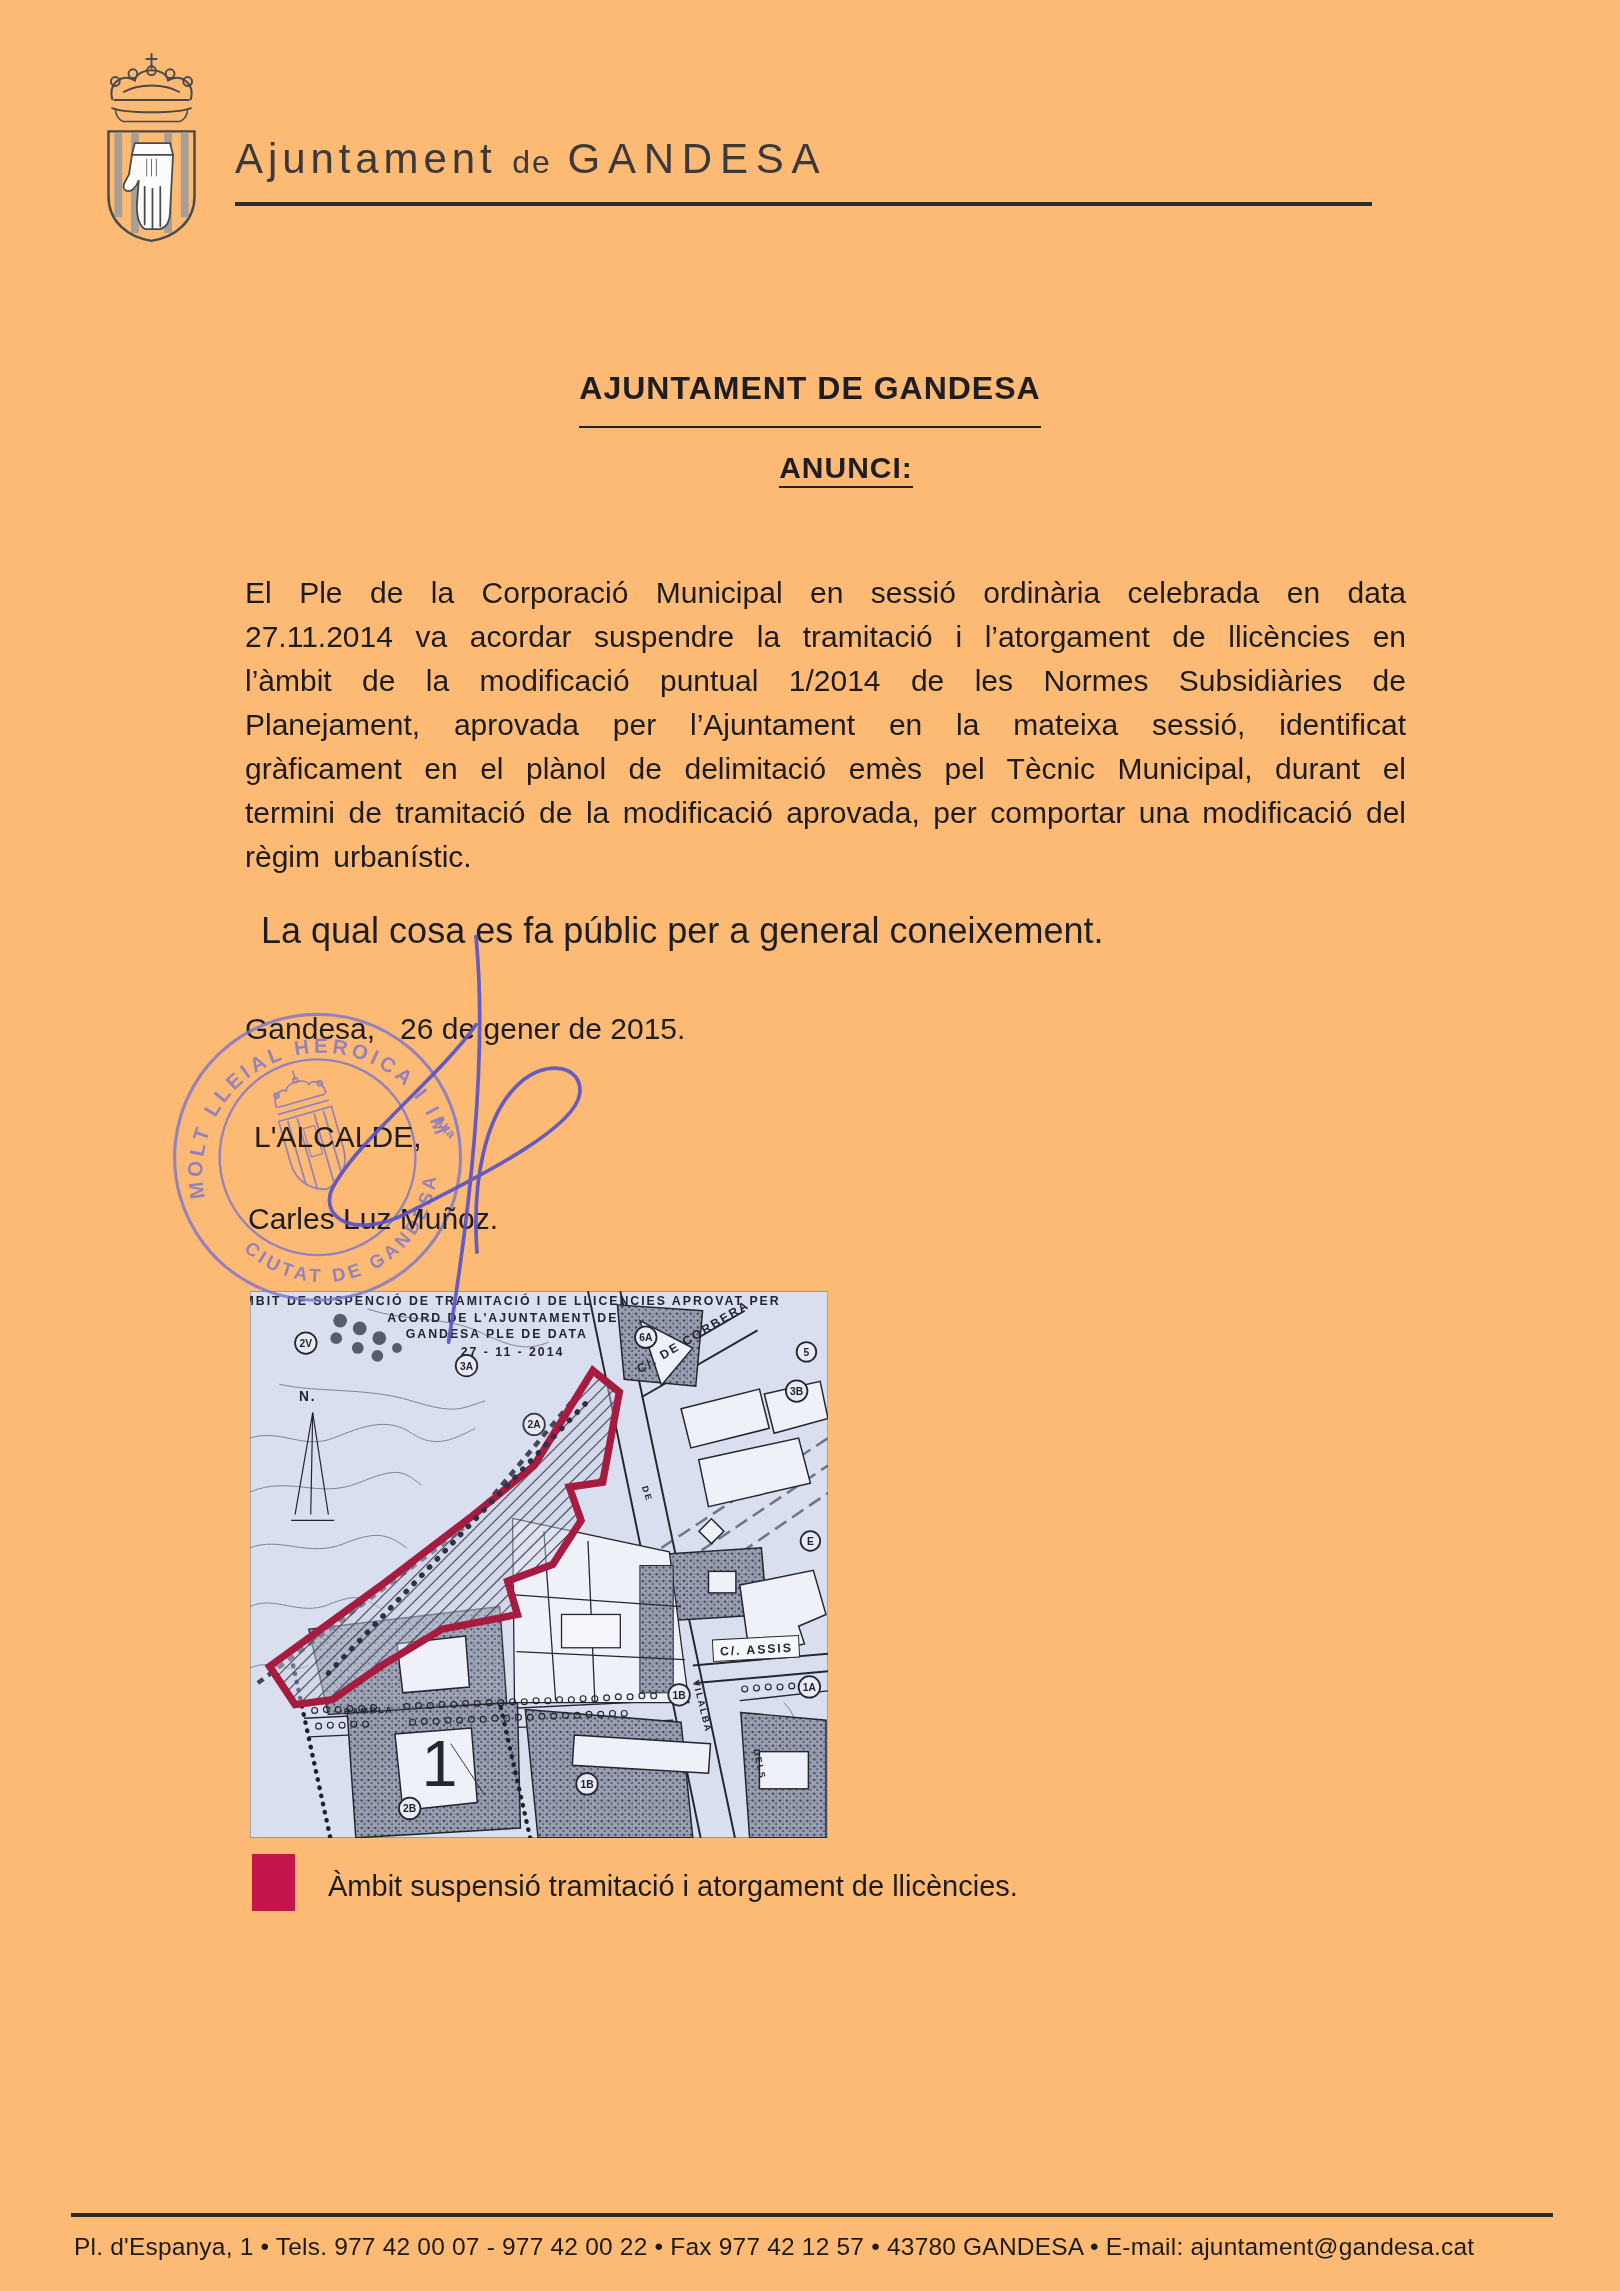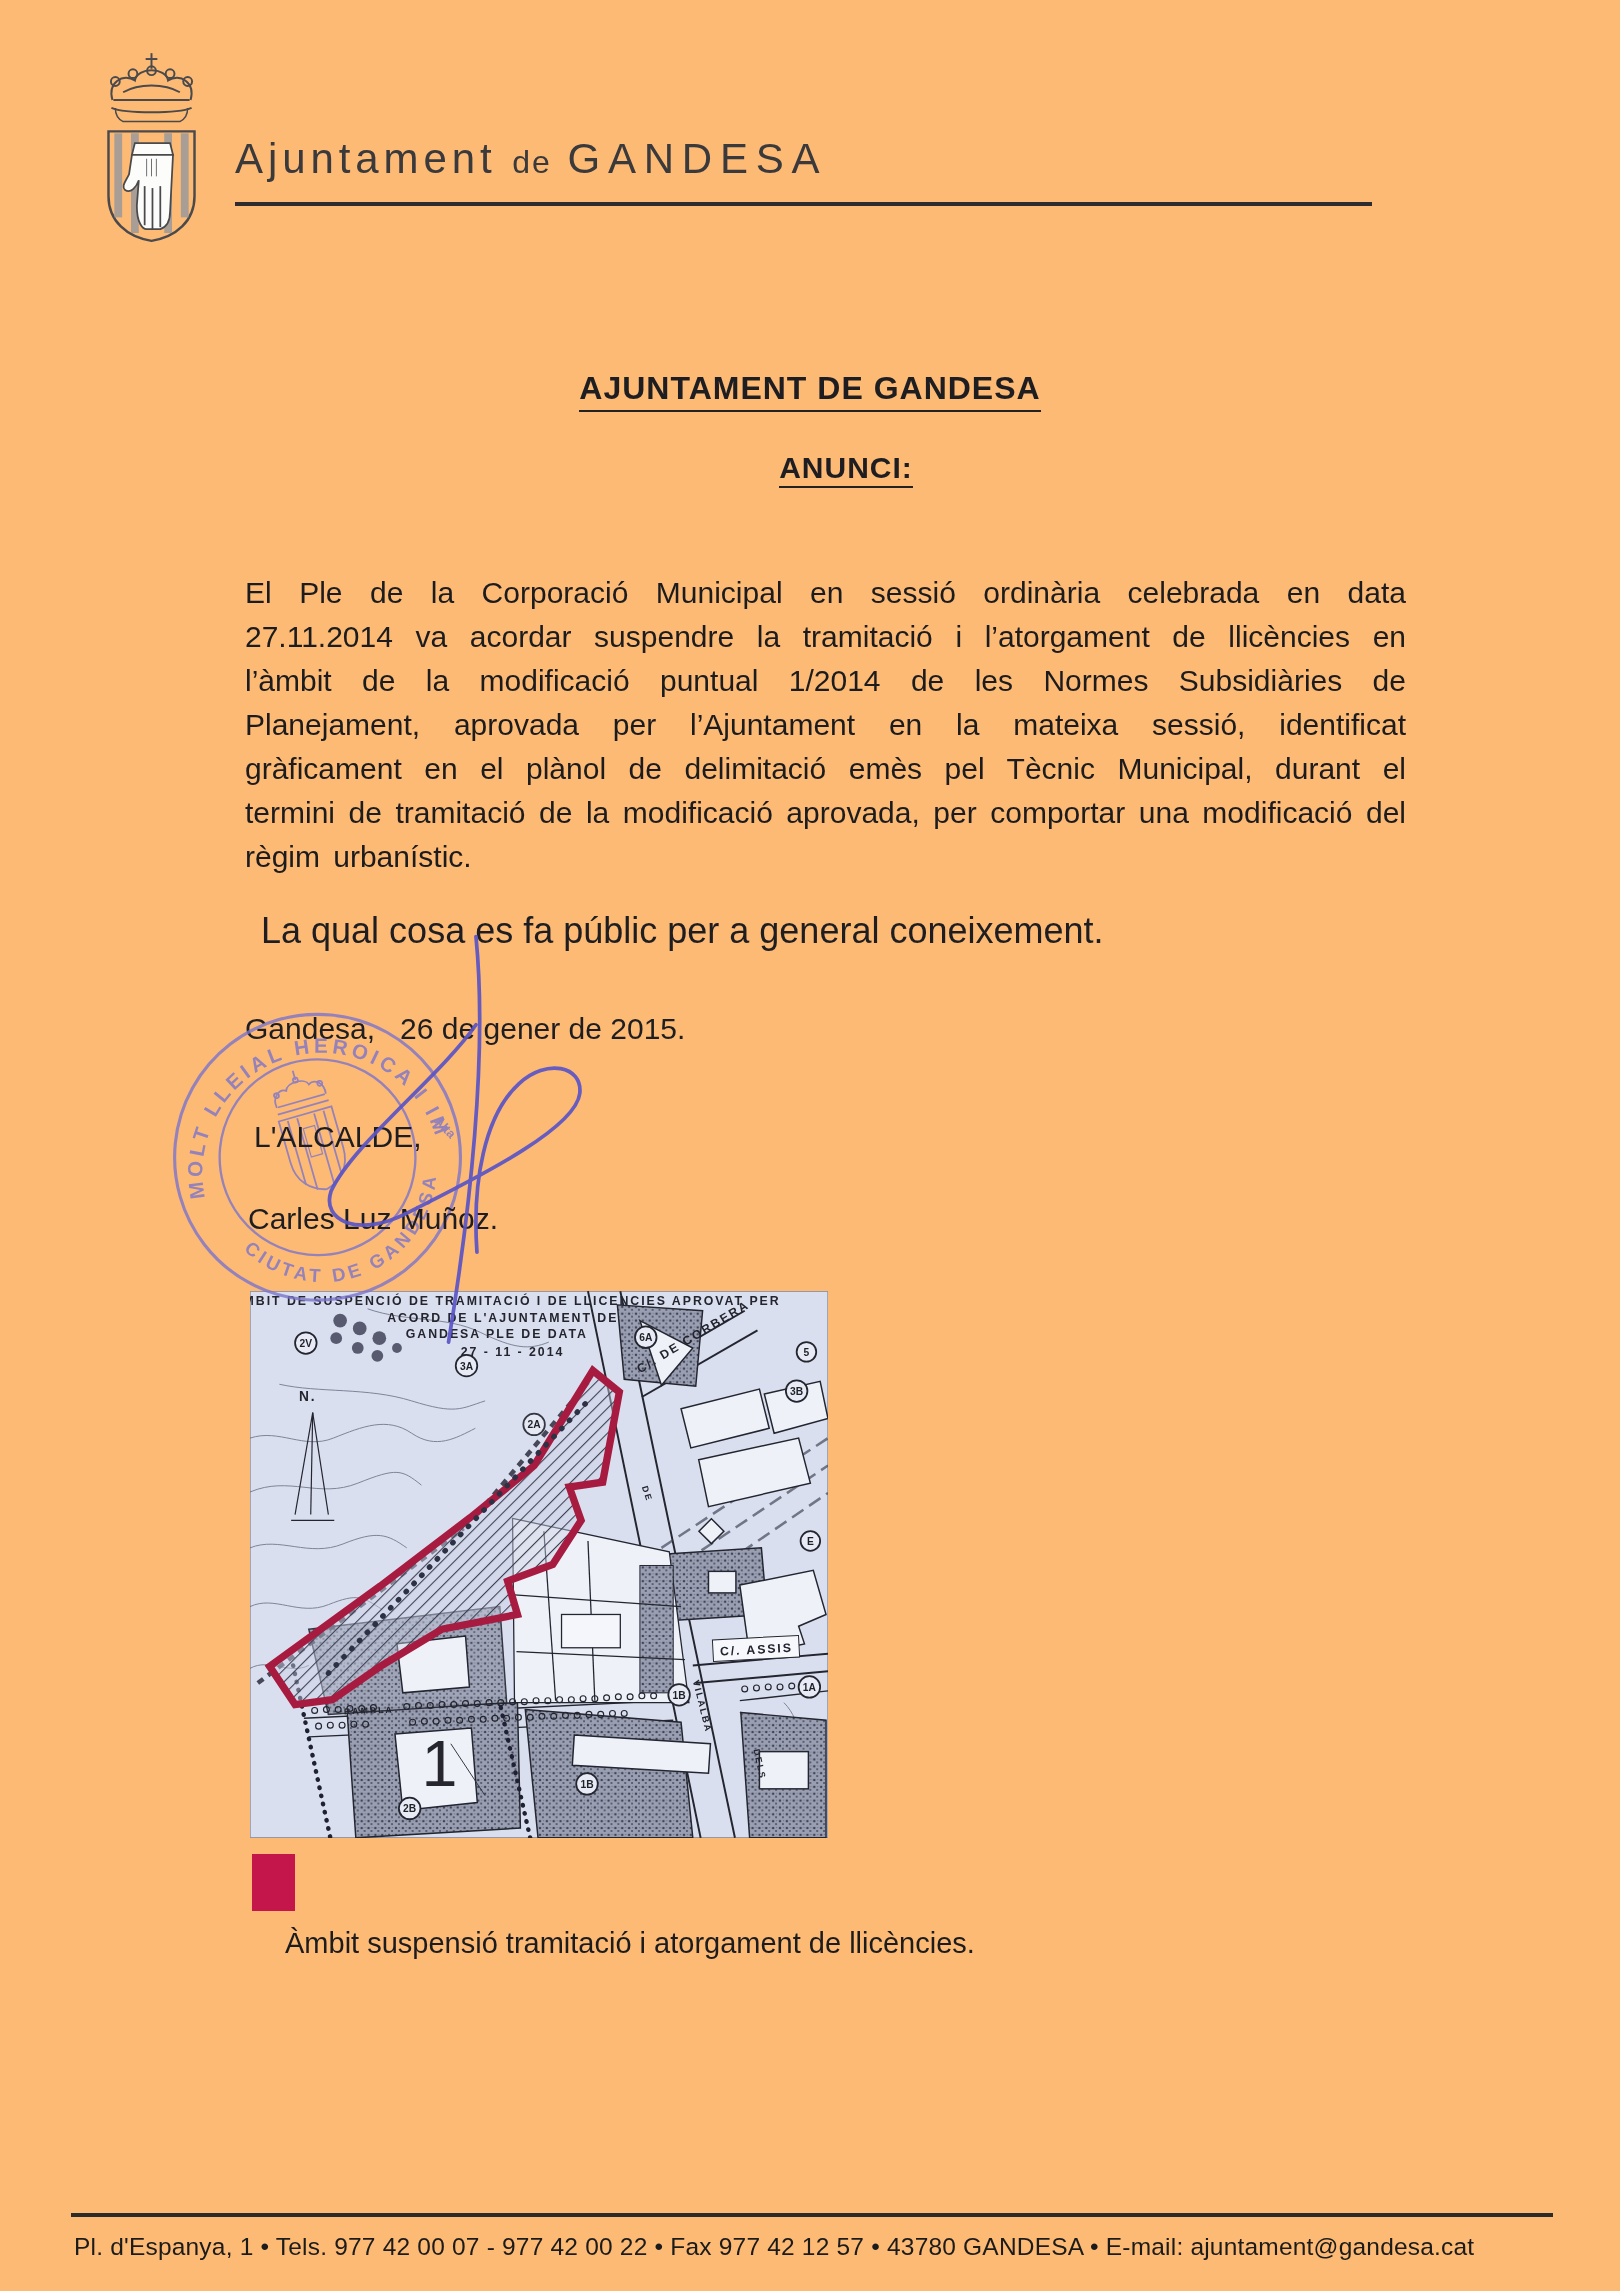--- a/index.html
+++ b/index.html
@@ -8,35 +8,35 @@
         font-family:"Liberation Sans", sans-serif;color:#1e1e22;}
   
   .logo{position:absolute;left:86px;top:49px;}
   .org-line{position:absolute;left:235px;top:135px;display:flex;align-items:baseline;gap:15.7px;color:#3a3a3c;}
   .org-a{font-size:42px;letter-spacing:4.9px;}
   .org-de{font-size:32px;letter-spacing:2px;}
   .org-g{font-size:42px;letter-spacing:7.8px;}
   .header-rule{position:absolute;left:235px;top:202px;width:1137px;height:3.9px;background:#2d2d2f;}
   
   .doc-title{position:absolute;left:0;top:370px;width:1620px;text-align:center;}
-  .doc-title span{font-size:32px;font-weight:bold;letter-spacing:1px;border-bottom:2.9px solid #222;padding-bottom:4px;}
+  .doc-title span{font-size:32px;font-weight:bold;letter-spacing:1px;border-bottom:2.9px solid #222;padding-bottom:20px;}
   .doc-subtitle{position:absolute;left:0;top:451px;width:1620px;text-align:center;padding-left:36px;}
   .doc-subtitle span{font-size:30px;font-weight:bold;letter-spacing:1px;border-bottom:2.9px solid #222;padding-bottom:2px;}
   
   .body-par{position:absolute;left:245px;top:571px;width:1161px;margin:0;font-size:30px;line-height:44px;
             text-align:justify;word-spacing:4.9px;color:#1c1c1f;}
   .closing{position:absolute;left:245px;top:894px;margin:16px;font-size:36px;}
   .dateline{position:absolute;left:245px;top:1012px;margin:0;font-size:30px;}
   .role{position:absolute;left:245px;top:1111px;margin:9px;font-size:30px;z-index:3;}
   .signame{position:absolute;left:248px;top:1202px;margin:0;font-size:30px;z-index:4;}
   .stamp{position:absolute;left:157px;top:1008px;z-index:2;opacity:.8;}
   .signature{position:absolute;left:284px;top:919px;z-index:5;}
   .map{position:absolute;left:250px;top:1291px;z-index:1;}
   
-  .legend{position:absolute;left:252px;top:1854px;display:flex;align-items:flex-start;flex-direction:column;}
+  .legend{position:absolute;left:252px;top:1854px;display:flex;align-items:flex-start;}
   .swatch{width:43px;height:57px;}
   .legend-label{margin:15.7px 0 0 33px;font-size:29px;color:#1c1c1f;}
   
   .footer-rule{position:absolute;left:71px;top:2213px;width:1482px;height:3.9px;background:#2b2b2b;}
   .footer-text{position:absolute;left:74px;top:2233px;margin:0;font-size:24.5px;color:#1b1b1b;letter-spacing:0.2px;}
   .map-hand{font-family:"Liberation Sans", sans-serif;font-weight:bold;letter-spacing:2px;fill:#23242e;}
   .map-label{font-family:"Liberation Sans", sans-serif;font-weight:bold;fill:#1f2128;}
 </style>
 </head>
 <body>

